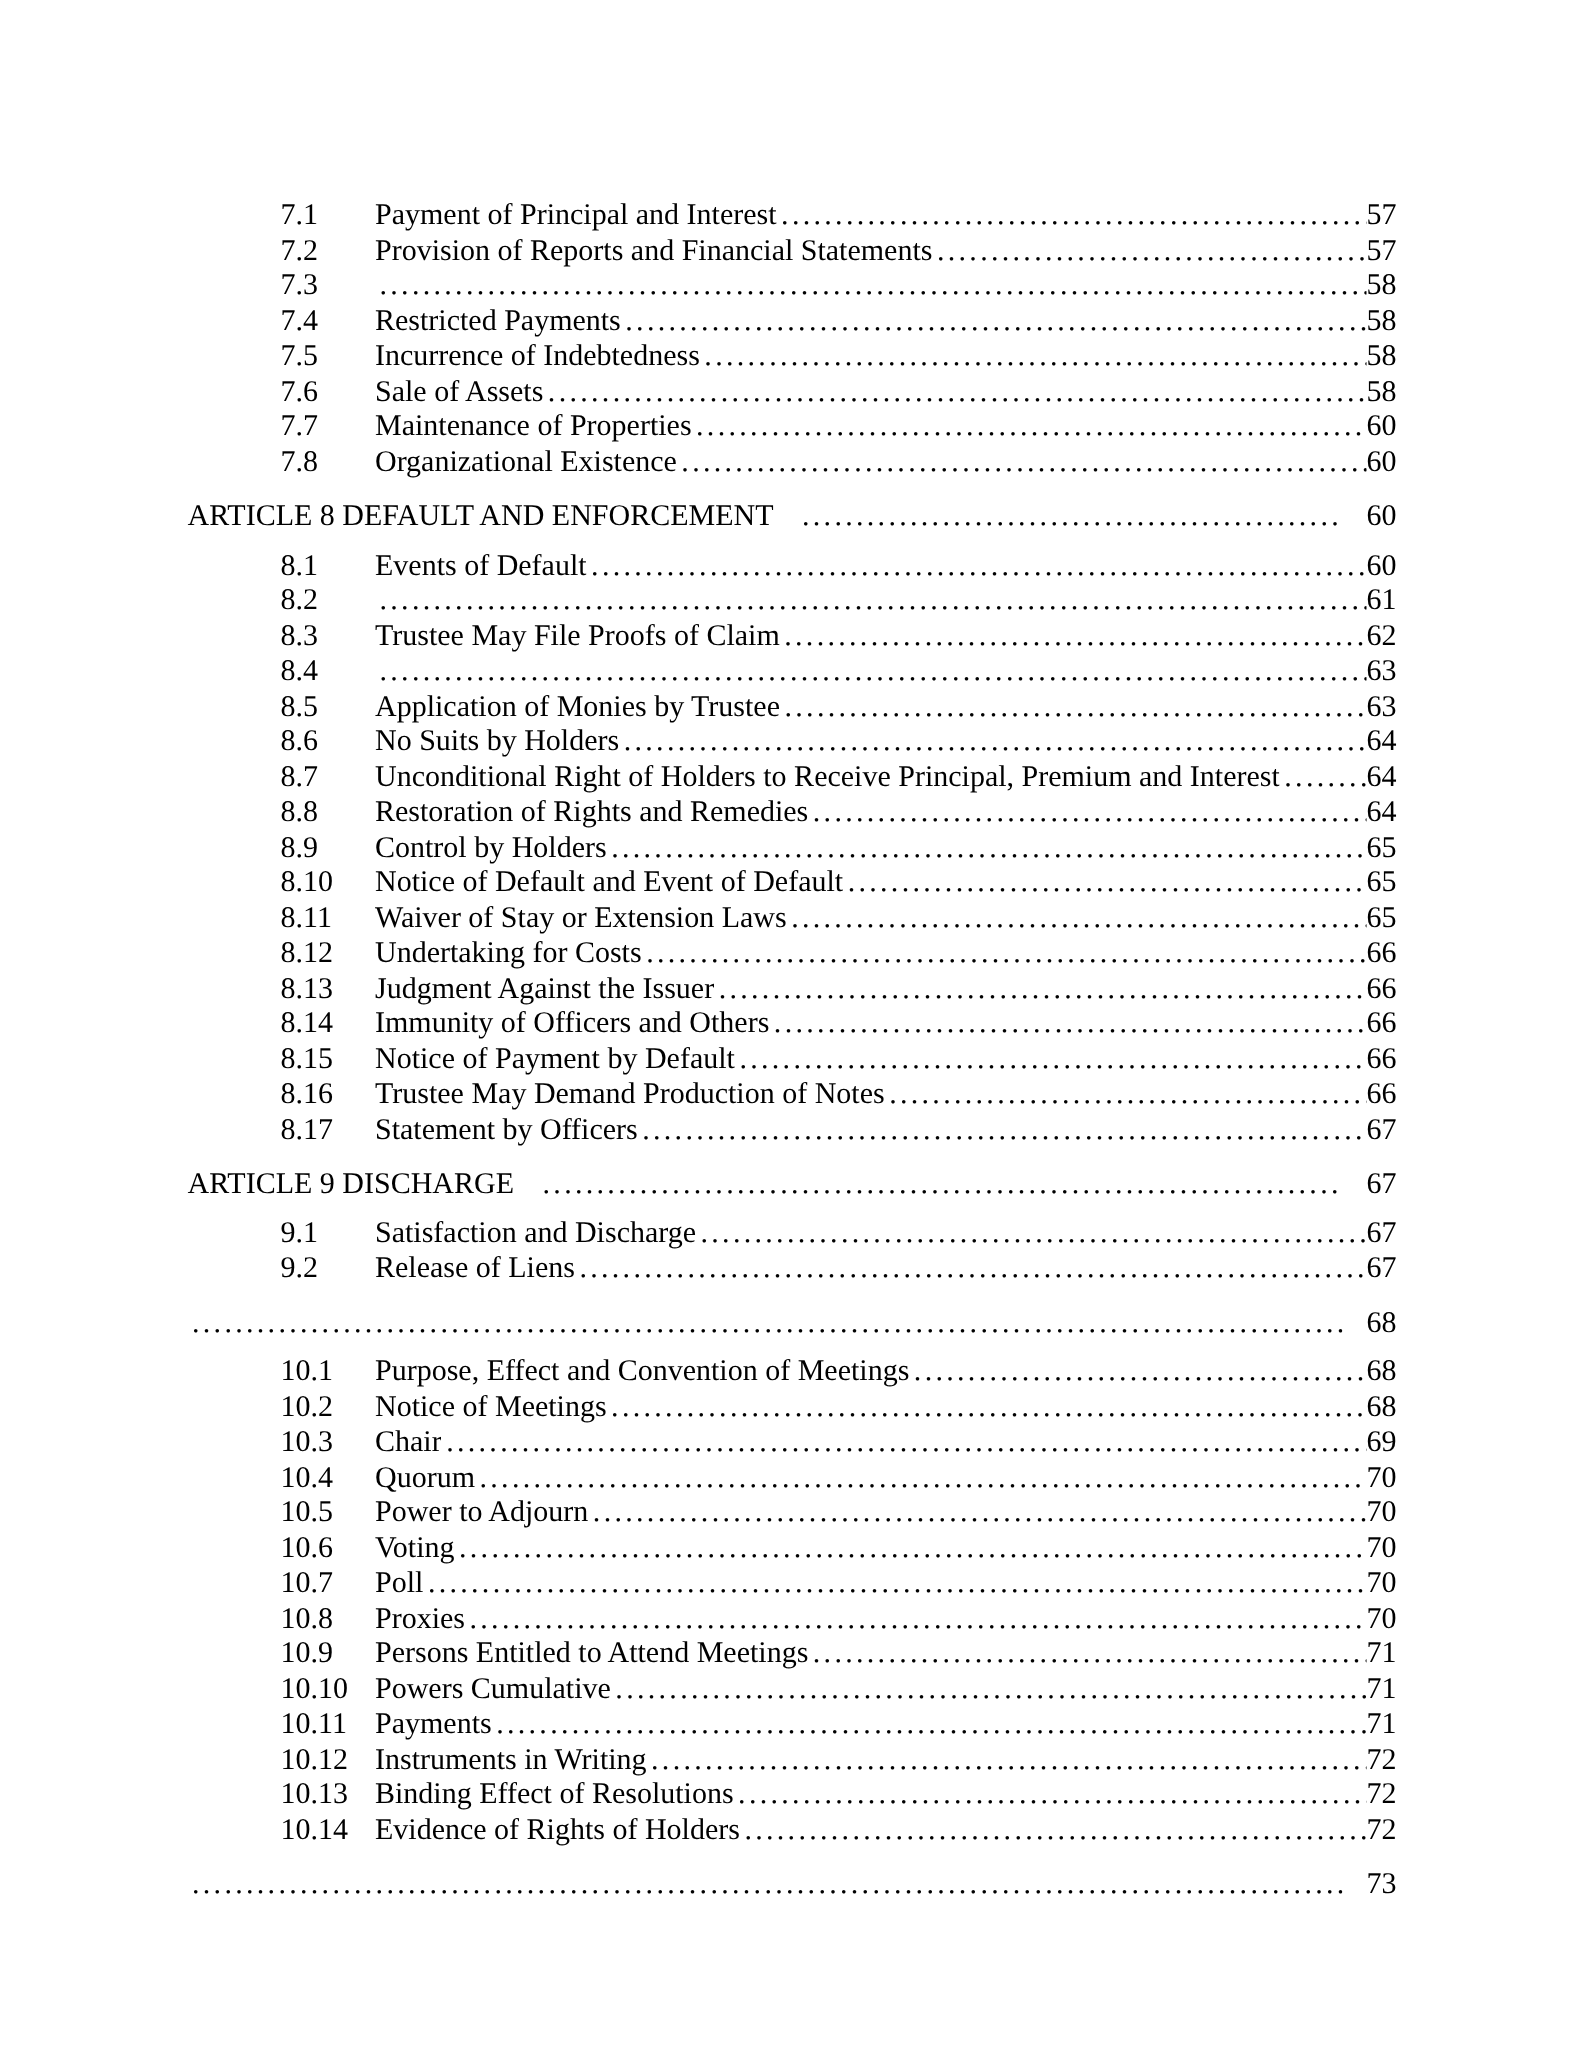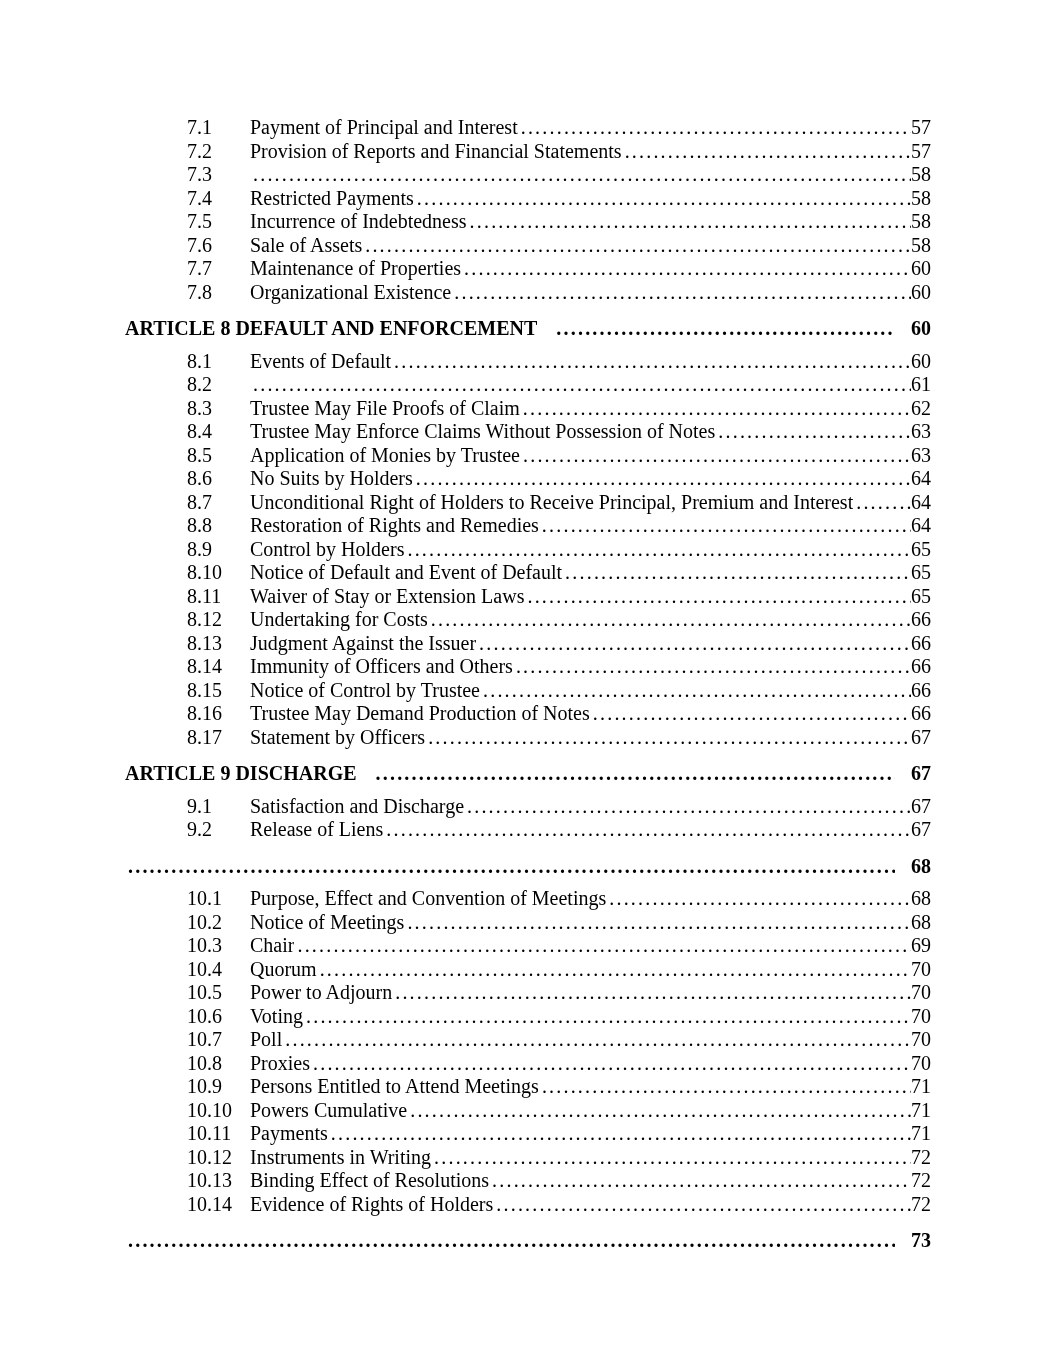--- a/index.html
+++ b/index.html
@@ -16,21 +16,21 @@
   }
   .page {
     position: relative;
     width: 1055px;
     height: 1365px;
     background: #ffffff;
   }
   .toc {
     position: absolute;
     left: 125px;
-    top: 116px;
+    top: 132px;
     width: 806px;
     font-size: 20px;
     line-height: 23.5px;
   }
   .toc-row {
     display: flex;
     align-items: baseline;
   }
   .toc-row.entry {
     padding-left: 62px;
@@ -50,21 +50,21 @@
     overflow: hidden;
     white-space: nowrap;
     letter-spacing: 2.2px;
     padding-left: 3px;
   }
   .toc-page {
     flex: 0 0 auto;
     white-space: nowrap;
   }
   .toc-row.article {
-    font-weight: bold;
+    font-weight: normal;
     margin-top: 13px;
     margin-bottom: 9px;
     gap: 16px;
   }
 </style>
 </head>
 <body>
 
 <main class="page">
   <section class="toc" id="toc-list">
@@ -132,21 +132,20 @@
         <span class="toc-page">61</span>
       </div>
       <div class="toc-row entry">
         <span class="toc-num">8.3</span>
         <span class="toc-title">Trustee May File Proofs of Claim</span>
         <span class="toc-dots" aria-hidden="true">................................................................................................................................................................................................................................................</span>
         <span class="toc-page">62</span>
       </div>
       <div class="toc-row entry">
         <span class="toc-num">8.4</span>
-        <span class="toc-title">Trustee May Enforce Claims Without Possession of Notes</span>
         <span class="toc-dots" aria-hidden="true">................................................................................................................................................................................................................................................</span>
         <span class="toc-page">63</span>
       </div>
       <div class="toc-row entry">
         <span class="toc-num">8.5</span>
         <span class="toc-title">Application of Monies by Trustee</span>
         <span class="toc-dots" aria-hidden="true">................................................................................................................................................................................................................................................</span>
         <span class="toc-page">63</span>
       </div>
       <div class="toc-row entry">
@@ -198,21 +197,21 @@
         <span class="toc-page">66</span>
       </div>
       <div class="toc-row entry">
         <span class="toc-num">8.14</span>
         <span class="toc-title">Immunity of Officers and Others</span>
         <span class="toc-dots" aria-hidden="true">................................................................................................................................................................................................................................................</span>
         <span class="toc-page">66</span>
       </div>
       <div class="toc-row entry">
         <span class="toc-num">8.15</span>
-        <span class="toc-title">Notice of Control by Trustee</span>
+        <span class="toc-title">Notice of Payment by Default</span>
         <span class="toc-dots" aria-hidden="true">................................................................................................................................................................................................................................................</span>
         <span class="toc-page">66</span>
       </div>
       <div class="toc-row entry">
         <span class="toc-num">8.16</span>
         <span class="toc-title">Trustee May Demand Production of Notes</span>
         <span class="toc-dots" aria-hidden="true">................................................................................................................................................................................................................................................</span>
         <span class="toc-page">66</span>
       </div>
       <div class="toc-row entry">

